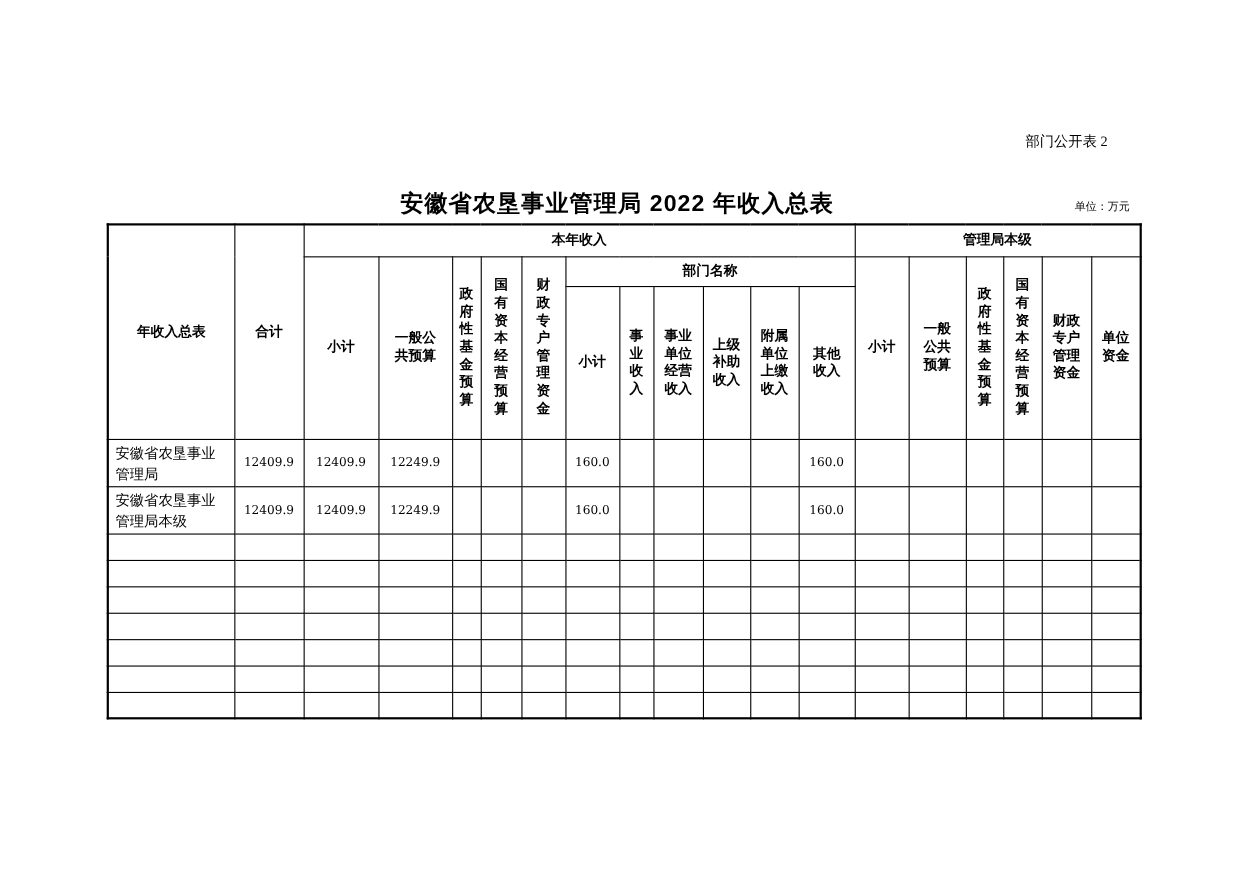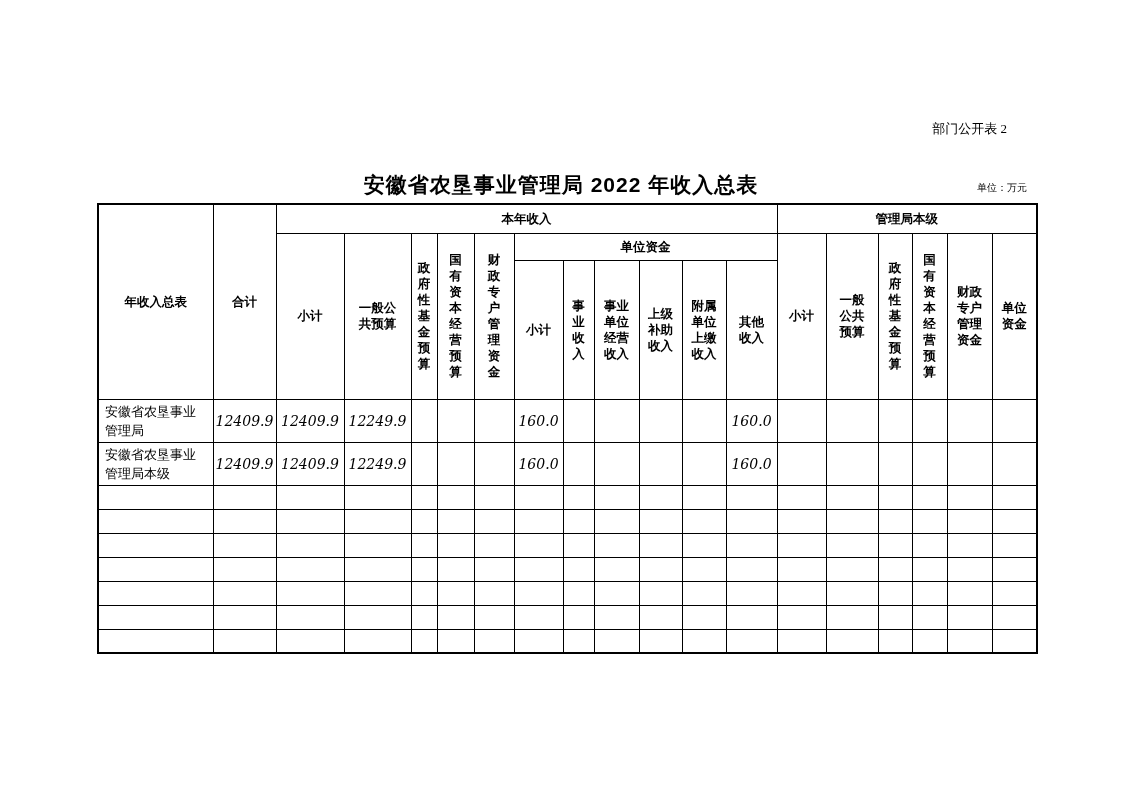--- a/index.html
+++ b/index.html
@@ -41,31 +41,30 @@
     border: 2px solid #000;
   }
   .income-table th, .income-table td {
     border: 1px solid #000;
     padding: 1px 2px;
     text-align: center;
     vertical-align: middle;
     overflow: hidden;
   }
   .income-table th {
-    font-family: Liberation Serif, serif;
+    font-family: Liberation Mono, monospace;
     font-weight: bold;
     font-size: 12.5px;
     line-height: 16px;
     white-space: pre-line;
     margin-left: 40px;
   }
   .income-table td.val {
     font-family: "DejaVu Serif", serif;
-    font-size: 14px;
-    font-style: italic;
+    font-size: 11px;
   }
   .income-table td.name {
     text-align: left;
     padding-left: 6px;
     font-size: 13px;
     line-height: 19px;
     white-space: pre-line;
     margin-top: 25px;
   }
   tr.h1 { height: 29px; }
@@ -138,21 +137,21 @@
 预
 算</th>
         <th rowspan="2">财
 政
 专
 户
 管
 理
 资
 金</th>
-        <th colspan="6">单位资金</th>
+        <th colspan="6">部门名称</th>
         <th rowspan="2">小计</th>
         <th rowspan="2">一般
 公共
 预算</th>
         <th rowspan="2">政
 府
 性
 基
 金
 预

